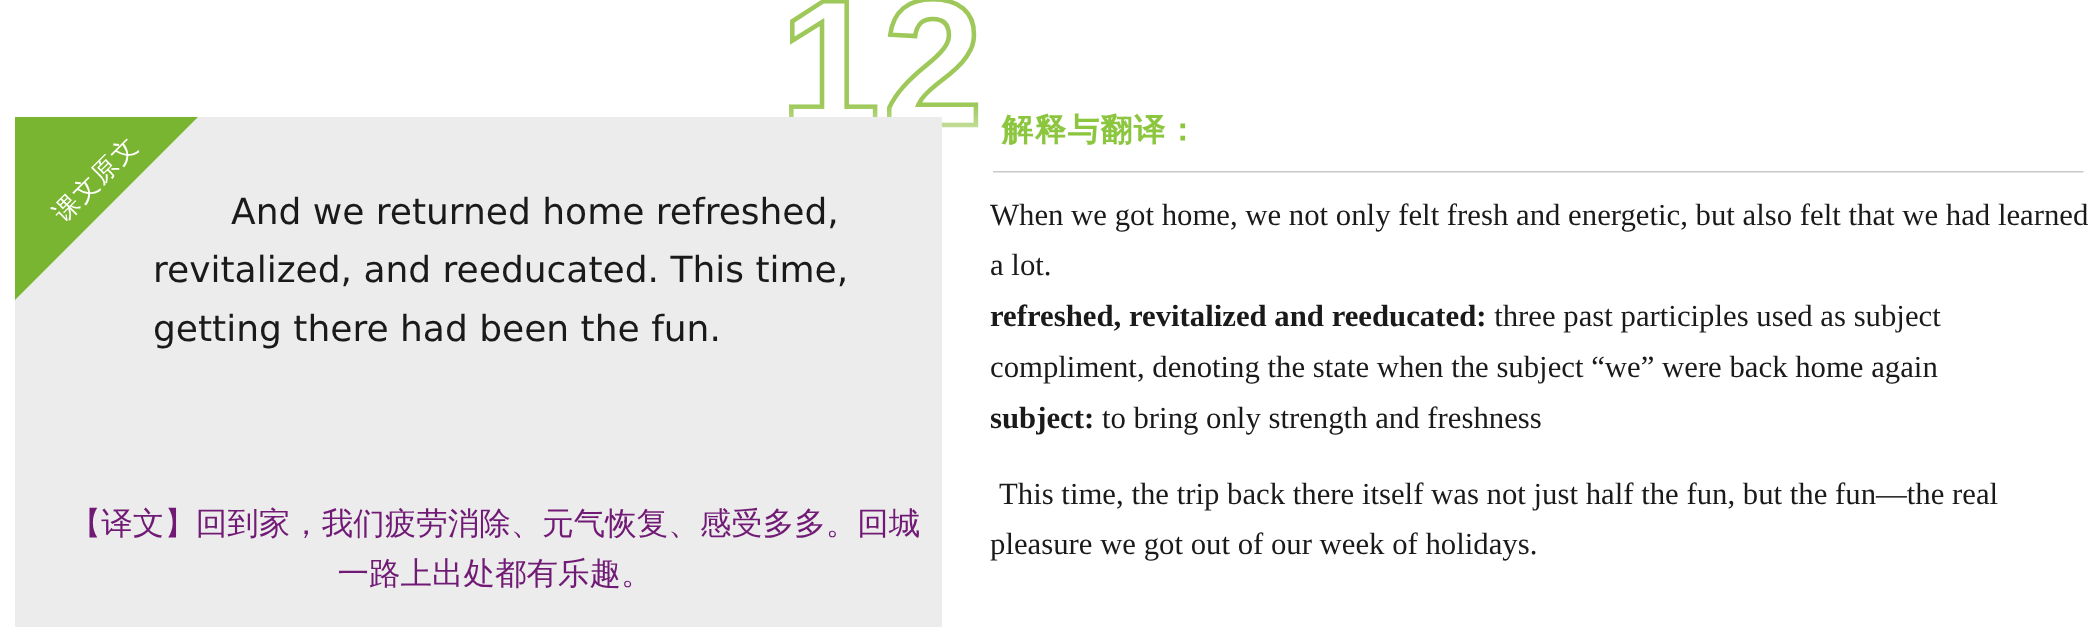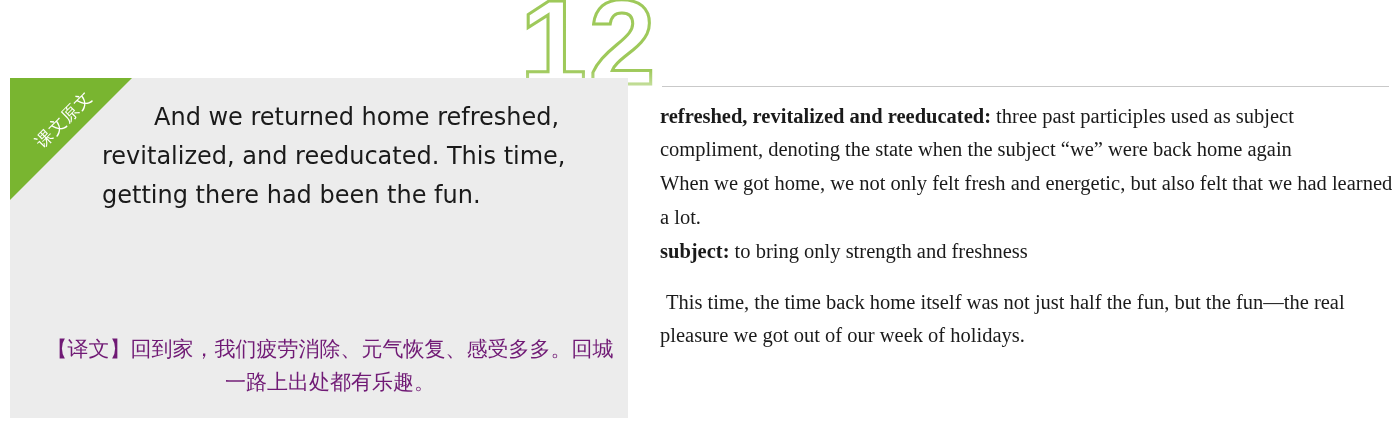--- a/index.html
+++ b/index.html
@@ -80,21 +80,21 @@
     color: #ffffff;
     font-size: 17px;
     font-family: "DejaVu Sans", sans-serif;
     letter-spacing: 1px;
     white-space: nowrap;
   }
 
   .left-en {
     position: absolute;
     left: 92px;
-    top: 20px;
+    top: 44px;
     width: 520px;
     font-family: "DejaVu Sans", sans-serif;
     font-size: 24px;
     color: #1a1a1a;
     line-height: 1.62;
     text-indent: 52px;
   }
   .left-cn {
     position: absolute;
     left: 30px;
@@ -161,31 +161,32 @@
     <div class="ribbon-tri"></div>
     <div class="ribbon-text">课文原文</div>
   </div>
 
   <div class="left-en">And we returned home refreshed, revitalized, and reeducated. This time, getting there had been the fun.</div>
 
   <div class="left-cn">【译文】回到家，我们疲劳消除、元气恢复、感受多多。回城一路上出处都有乐趣。</div>
 </div>
 
 <div class="right-panel">
+  <div class="right-title">解释与翻译：</div>
   <div class="right-rule"></div>
 
   <div class="right-body">
     <p>
+      <span>When we got home, we not only felt fresh and energetic, but also felt that we had learned a lot.</span>
+    </p>
+    <p>
       <span class="lead">refreshed, revitalized and reeducated:</span>
       <span>three past participles used as subject compliment, denoting the state when the subject “we” were back home again</span>
-    </p>
-    <p>
-      <span>When we got home, we not only felt fresh and energetic, but also felt that we had learned a lot.</span>
     </p>
     <p class="p-gap">
       <span class="lead">subject:</span>
       <span>to bring only strength and freshness</span>
     </p>
     <p class="indent-small">
-      <span>This time, the time back home itself was not just half the fun, but the fun—the real pleasure we got out of our week of holidays.</span>
+      <span>This time, the trip back there itself was not just half the fun, but the fun—the real pleasure we got out of our week of holidays.</span>
     </p>
   </div>
 </div>
 
 </body></html>

